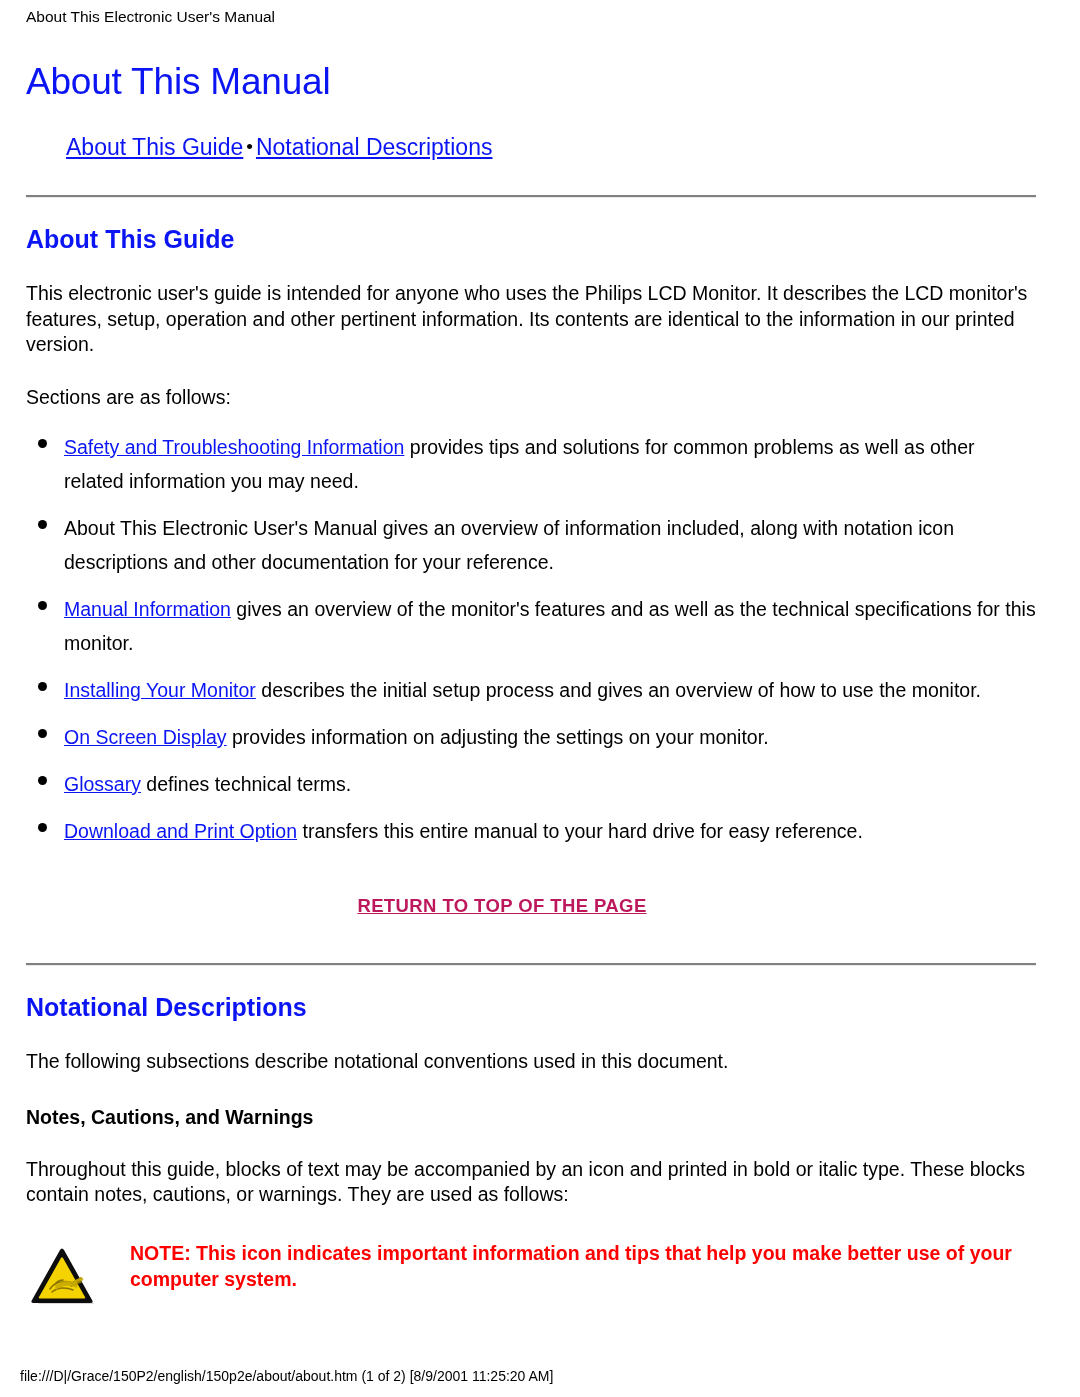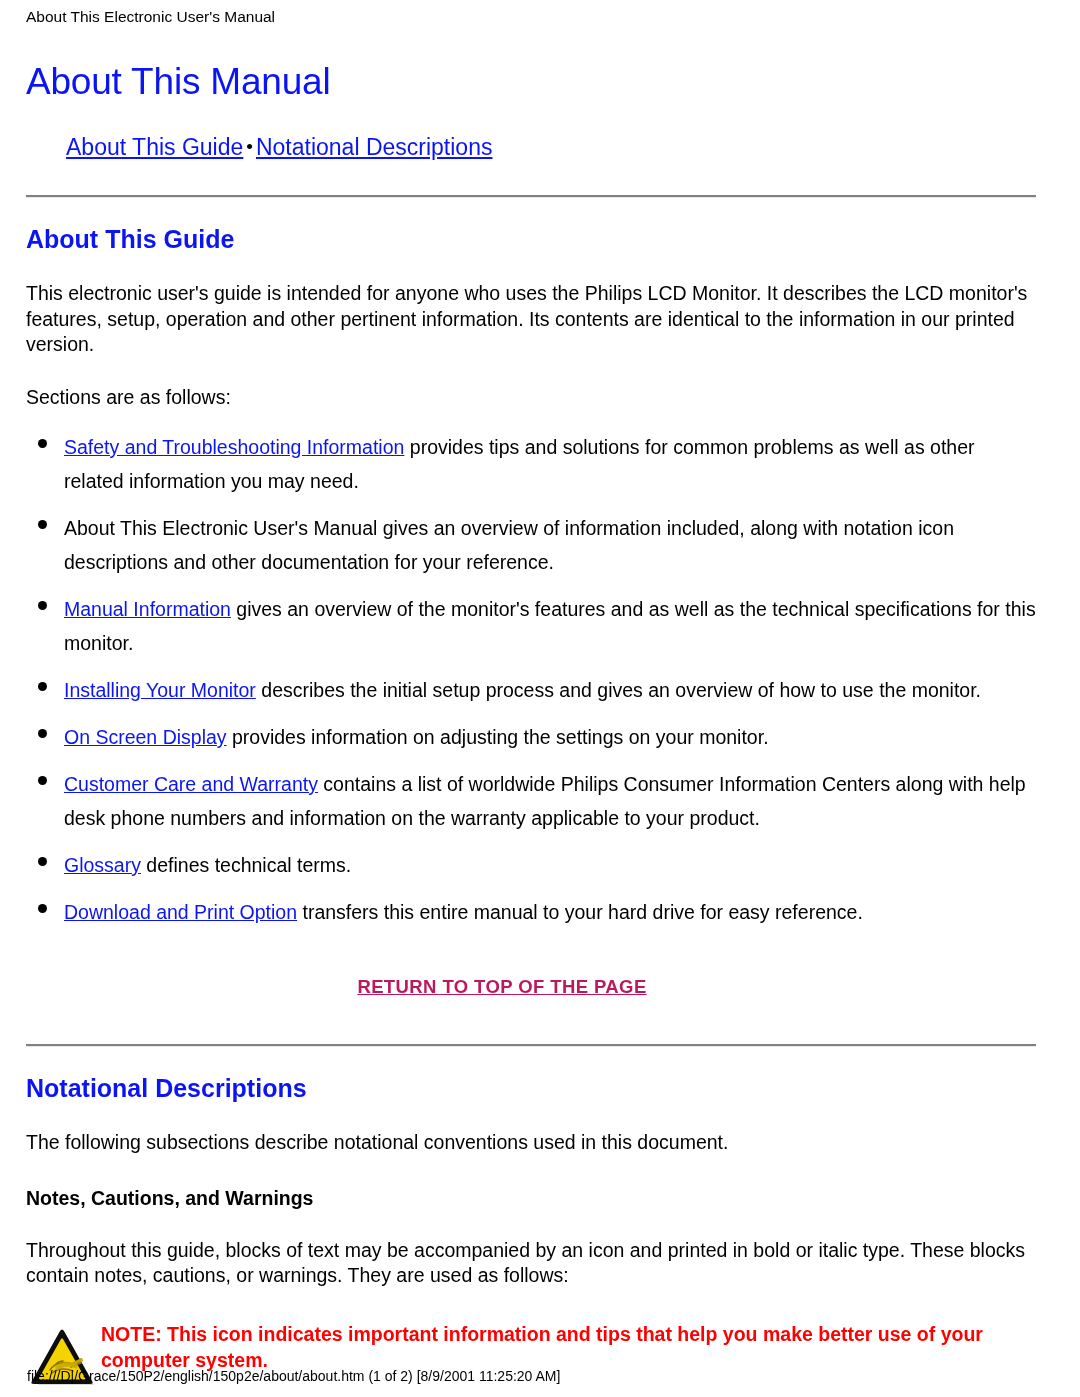--- a/index.html
+++ b/index.html
@@ -153,31 +153,31 @@
     min-height: 78px;
   }
   .note-icon {
     position: absolute;
     left: 0px;
     top: 2px;
     width: 76px;
     height: 70px;
   }
   .note-text {
-    margin-left: 75px;
+    margin-left: 104px;
     font-size: 19.5px;
     line-height: 26px;
     font-weight: bold;
     color: #ff0000;
   }
 
   
   .footer-path {
     position: absolute;
-    left: 27px;
+    left: 20px;
     top: 1368px;
     font-size: 14px;
     line-height: 17px;
     color: #000;
     white-space: nowrap;
   }
 </style>
 </head>
 <body>
 
@@ -202,21 +202,20 @@
     <p class="body-text">This electronic user's guide is intended for anyone who uses the Philips LCD Monitor. It describes the LCD monitor's features, setup, operation and other pertinent information. Its contents are identical to the information in our printed version.</p>
 
     <p class="body-text">Sections are as follows:</p>
 
     <ul class="section-list">
       <li><a href="#">Safety and Troubleshooting Information</a><span> provides tips and solutions for common problems as well as other related information you may need.</span></li>
       <li><span>About This Electronic User's Manual gives an overview of information included, along with notation icon descriptions and other documentation for your reference.</span></li>
       <li><a href="#">Manual Information</a><span> gives an overview of the monitor's features and as well as the technical specifications for this monitor.</span></li>
       <li><a href="#">Installing Your Monitor</a><span> describes the initial setup process and gives an overview of how to use the monitor.</span></li>
       <li><a href="#">On Screen Display</a><span> provides information on adjusting the settings on your monitor.</span></li>
-      <li><a href="#">Customer Care and Warranty</a><span> contains a list of worldwide Philips Consumer Information Centers along with help desk phone numbers and information on the warranty applicable to your product.</span></li>
       <li><a href="#">Glossary</a><span> defines technical terms.</span></li>
       <li><a href="#">Download and Print Option</a><span> transfers this entire manual to your hard drive for easy reference.</span></li>
     </ul>
 
     <div class="return-top-wrap">
       <a class="return-top" href="#">RETURN TO TOP OF THE PAGE</a>
     </div>
 
     <div class="rule-wrap-2">
       <hr class="rule">

